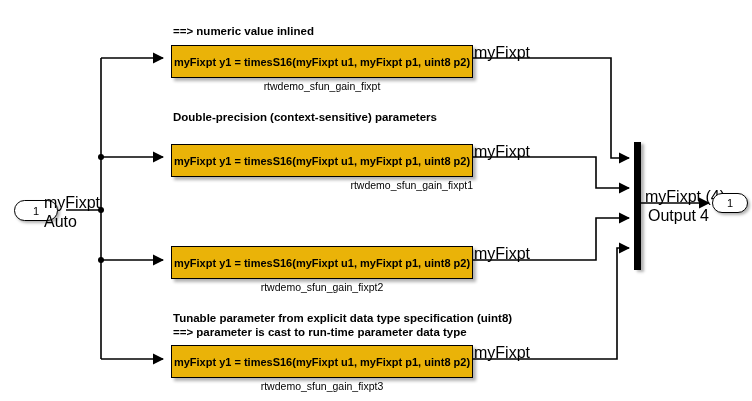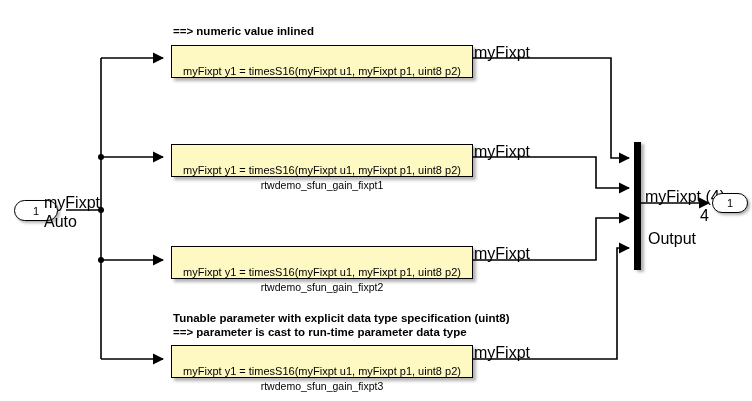--- a/index.html
+++ b/index.html
@@ -28,26 +28,27 @@
     font-family: "Liberation Sans", sans-serif;
     font-size: 11.5px;
     font-weight: bold;
     color: #000000;
     line-height: 14px;
     white-space: pre;
   }
   .sfun-block {
     position: absolute;
     box-sizing: border-box;
-    background: #fef9c3;
+    background: #eab308;
     border: 1.6px solid #000000;
     display: flex;
-    align-items: flex-end;
+    align-items: center;
     justify-content: center;
     box-shadow: 3px 3px 3px rgba(0,0,0,0.30);
+    font-weight: bold;
   }
   .sfun-block .blk-text {
     font-family: "Liberation Sans", sans-serif;
     font-size: 11px;
     color: #000000;
     white-space: nowrap;
   }
   .blk-name {
     position: absolute;
     font-family: "Liberation Sans", sans-serif;
@@ -136,48 +137,49 @@
     <span>1</span>
   </div>
   <div class="sig-label" style="left:44px; top:194px;">myFixpt</div>
   <div class="sig-label" style="left:44px; top:213px;">Auto</div>
 
   <div class="annot" style="left:173px; top:10px;"><br><span>==&gt; numeric value inlined</span></div>
 
   <div class="sfun-block" style="left:171px; top:45px; width:302px; height:33px;">
     <span class="blk-text">myFixpt y1 = timesS16(myFixpt u1, myFixpt p1, uint8 p2)</span>
   </div>
+  <div class="blk-name" style="left:171px; top:80px; width:302px;">rtwdemo_sfun_gain_fixpt</div>
   <div class="sig-label" style="left:474px; top:44px;">myFixpt</div>
 
-  <div class="annot" style="left:173px; top:110px;"><br></div>
+  <div class="annot" style="left:173px; top:110px;"><span>Double-precision (context-sensitive) parameters</span><br></div>
 
   <div class="sfun-block" style="left:171px; top:144px; width:302px; height:33px;">
     <span class="blk-text">myFixpt y1 = timesS16(myFixpt u1, myFixpt p1, uint8 p2)</span>
   </div>
-  <div class="blk-name" style="left:171px; top:179px; width:302px;">rtwdemo_sfun_gain_fixpt1</div>
+  <div class="blk-name" style="left:171px; top:179px; width:302px;text-align:right;">rtwdemo_sfun_gain_fixpt1</div>
   <div class="sig-label" style="left:474px; top:143px;">myFixpt</div>
 
 
   <div class="sfun-block" style="left:171px; top:246px; width:302px; height:33px;">
     <span class="blk-text">myFixpt y1 = timesS16(myFixpt u1, myFixpt p1, uint8 p2)</span>
   </div>
   <div class="blk-name" style="left:171px; top:281px; width:302px;">rtwdemo_sfun_gain_fixpt2</div>
   <div class="sig-label" style="left:474px; top:245px;">myFixpt</div>
 
-  <div class="annot" style="left:173px; top:311px;"><span>Tunable parameter with explicit data type specification (uint8)</span><br><span>==&gt; parameter is cast to run-time parameter data type</span></div>
+  <div class="annot" style="left:173px; top:311px;"><span>Tunable parameter from explicit data type specification (uint8)</span><br><span>==&gt; parameter is cast to run-time parameter data type</span></div>
 
   <div class="sfun-block" style="left:171px; top:345px; width:302px; height:33px;">
     <span class="blk-text">myFixpt y1 = timesS16(myFixpt u1, myFixpt p1, uint8 p2)</span>
   </div>
   <div class="blk-name" style="left:171px; top:380px; width:302px;">rtwdemo_sfun_gain_fixpt3</div>
   <div class="sig-label" style="left:474px; top:344px;">myFixpt</div>
 
   <div class="mux-bar" style="left:634px; top:142px; width:7px; height:128px;"></div>
 
   <div class="sig-label" style="left:645px; top:188px;">myFixpt (4)</div>
-  <div class="sig-label" style="left:648px; top:207px;margin-top:23px;">Output</div>
+  <div class="sig-label" style="left:648px; top:207px;">Output</div>
   <div class="sig-label" style="left:700px; top:207px;">4</div>
 
   <div class="port" style="left:712px; top:193px; width:36px; height:20px;">
     <span>1</span>
   </div>
 
 </div>
 
 </body></html>

